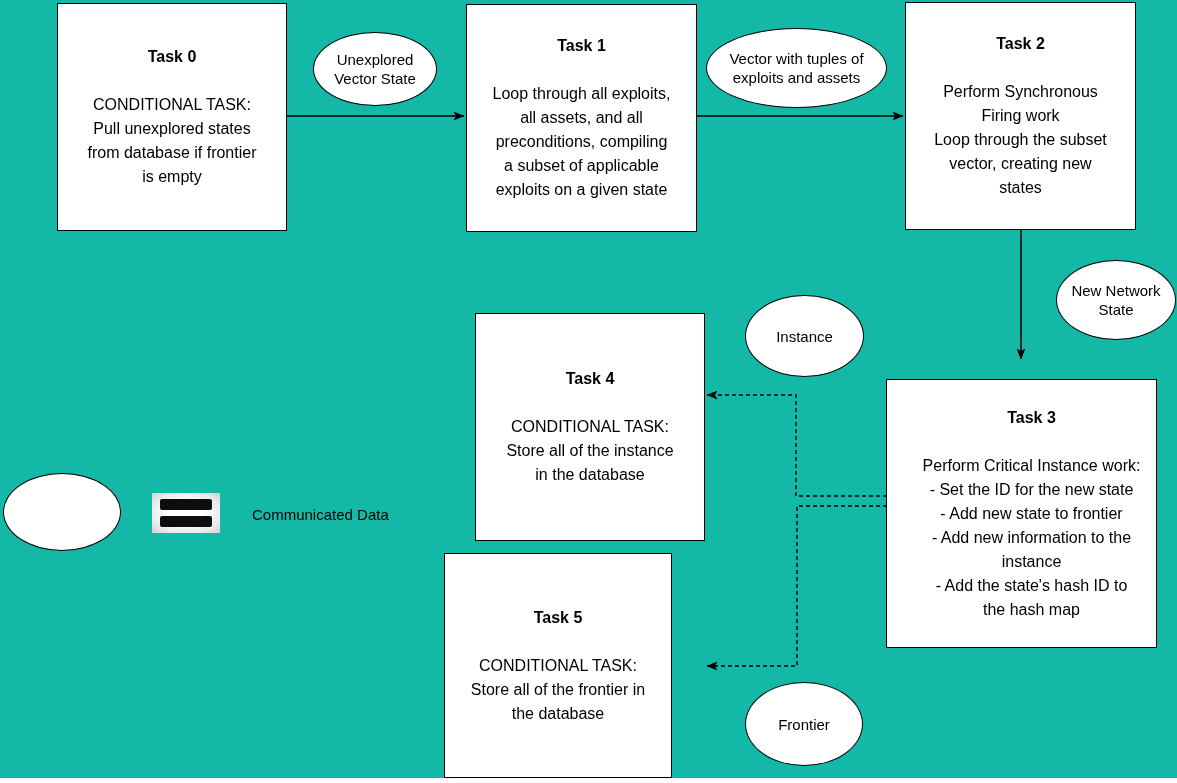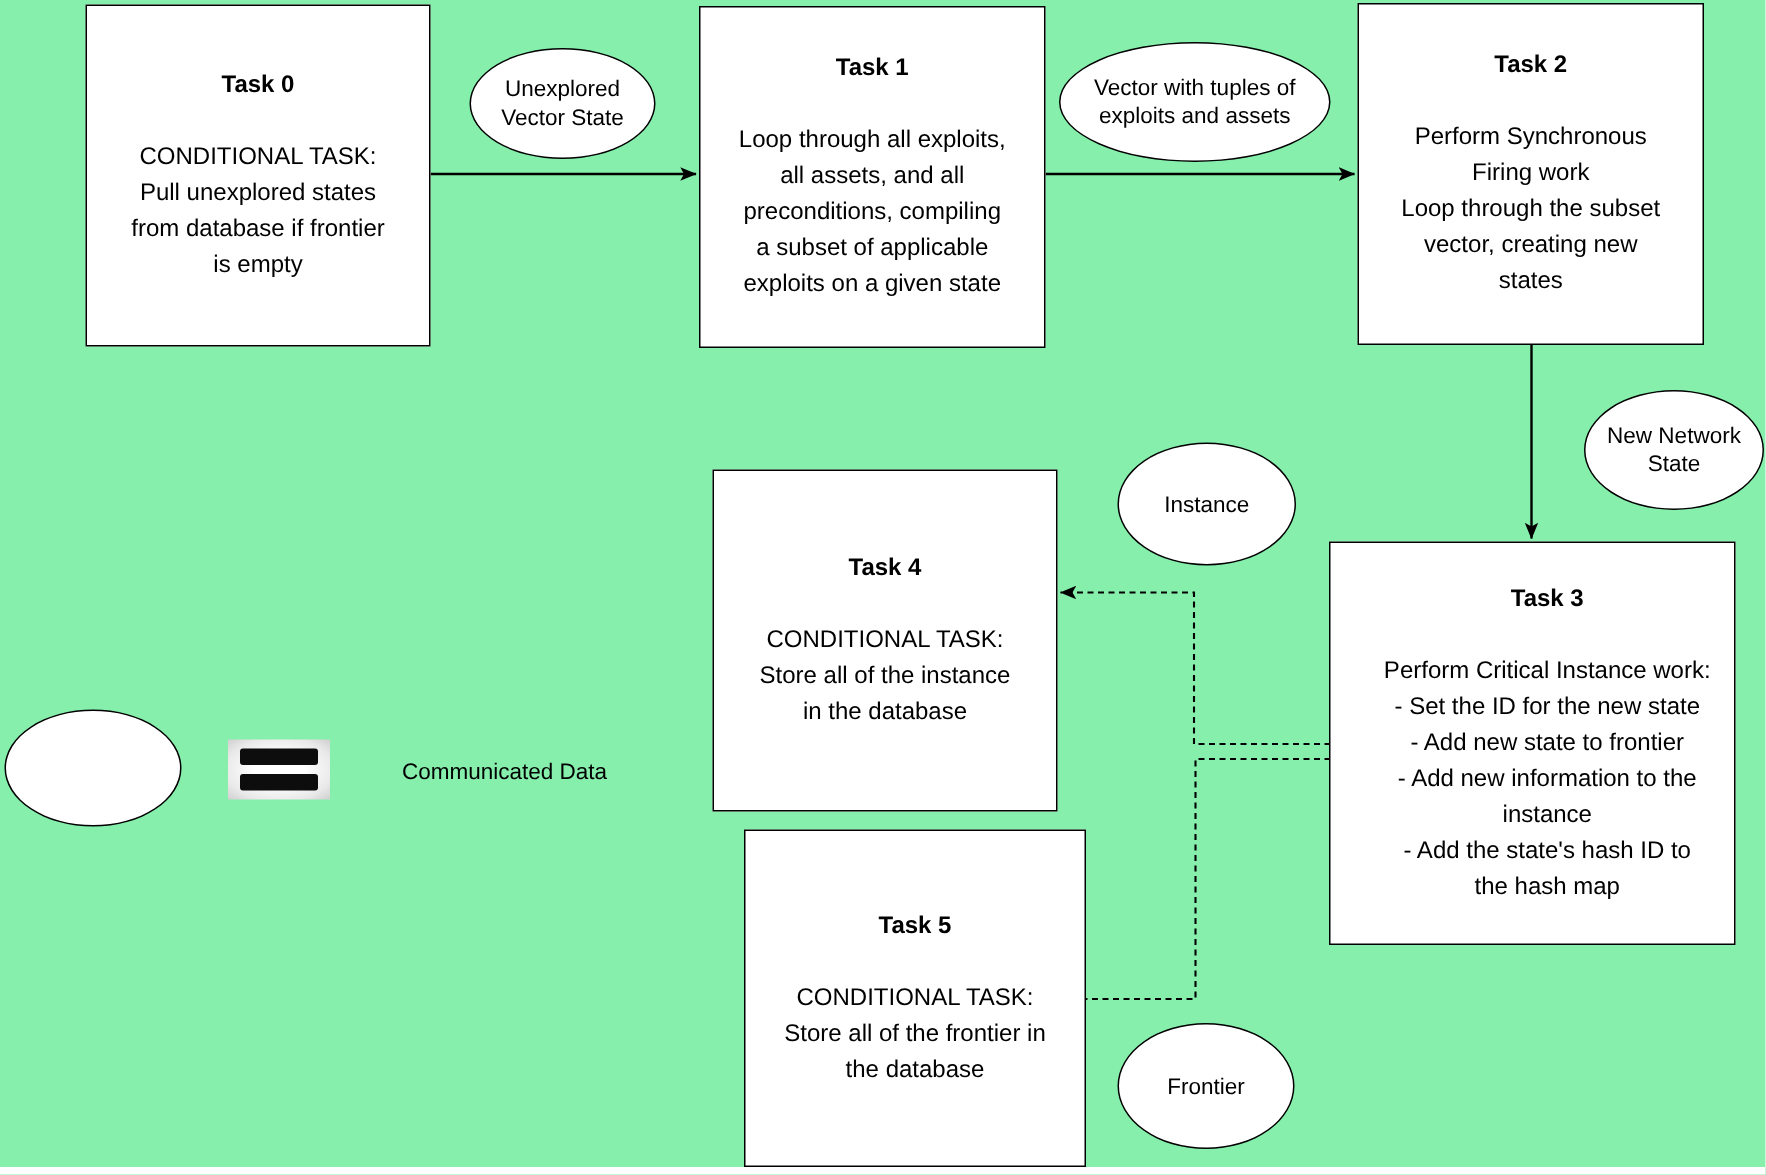--- a/index.html
+++ b/index.html
@@ -6,21 +6,21 @@
     margin: 0;
     padding: 0;
     background: #ffffff;
     font-family: "Liberation Sans", "DejaVu Sans", sans-serif;
     color: #000000;
   }
   .canvas {
     position: relative;
     width: 1177px;
     height: 778px;
-    background: #86efac;
+    background: #14b8a6;
     overflow: hidden;
   }
   .connectors {
     position: absolute;
     left: 0;
     top: 0;
     width: 1177px;
     height: 783px;
     pointer-events: none;
   }
@@ -83,21 +83,20 @@
     background: #0d0d0d;
     border-radius: 2px;
   }
   .legend-label {
     position: absolute;
     left: 252px;
     top: 505px;
     font-size: 15px;
     line-height: 19px;
     white-space: nowrap;
-    margin-left: 16px;
   }
 </style>
 </head>
 <body>
 
 <div class="canvas">
 
   <svg class="connectors" width="1177" height="783" viewBox="0 0 1177 783" xmlns="http://www.w3.org/2000/svg">
     <defs>
       <marker id="arrowhead" markerUnits="userSpaceOnUse" markerWidth="11" markerHeight="9" refX="10.5" refY="4.5" orient="auto">
@@ -130,39 +129,39 @@
 
   <div class="task-box" style="left:905px; top:2px; width:231px; height:228px;">
     <div class="task-title">Task 2</div>
     <div class="task-body">Perform Synchronous
 Firing work
 Loop through the subset
 vector, creating new
 states</div>
   </div>
 
-  <div class="task-box" style="left:886px; top:361px; width:271px; height:269px;padding-left:21px;">
+  <div class="task-box" style="left:886px; top:379px; width:271px; height:269px;padding-left:21px;">
     <div class="task-title">Task 3</div>
     <div class="task-body">Perform Critical Instance work:
 - Set the ID for the new state
 - Add new state to frontier
 - Add new information to the
 instance
 - Add the state's hash ID to
 the hash map</div>
   </div>
 
   <div class="task-box" style="left:475px; top:281px; width:230px; height:228px;margin-top:32px;">
     <div class="task-title">Task 4</div>
     <div class="task-body">CONDITIONAL TASK:
 Store all of the instance
 in the database</div>
   </div>
 
-  <div class="task-box" style="left:496px; top:553px; width:228px; height:225px;">
+  <div class="task-box" style="left:444px; top:553px; width:228px; height:225px;">
     <div class="task-title">Task 5</div>
     <div class="task-body">CONDITIONAL TASK:
 Store all of the frontier in
 the database</div>
   </div>
 
   <div class="ellipse" style="left:313px; top:32px; width:124px; height:74px;">
     <span>Unexplored
 Vector State</span>
   </div>

